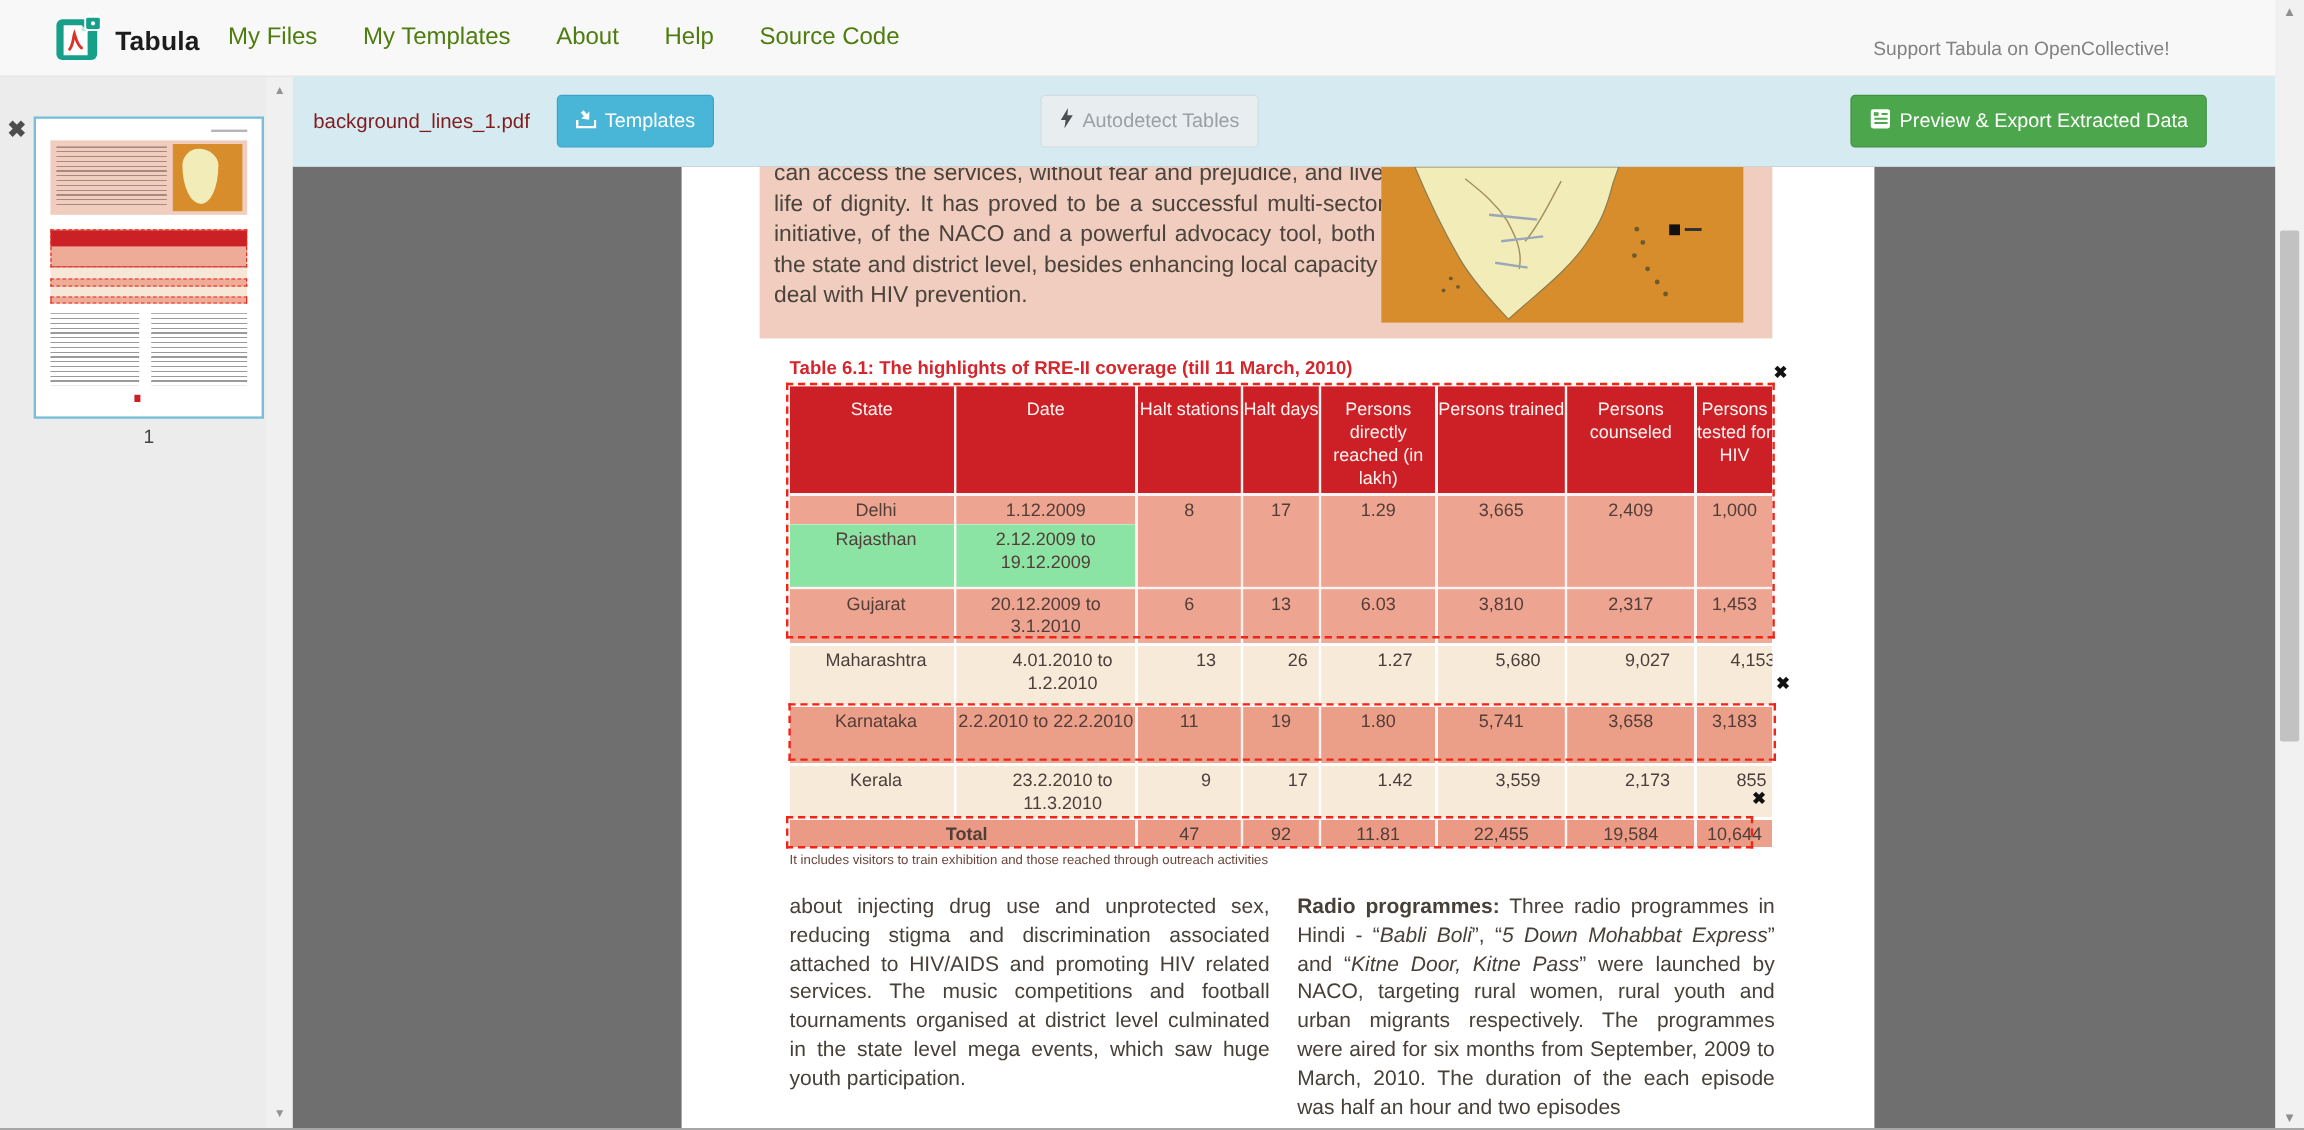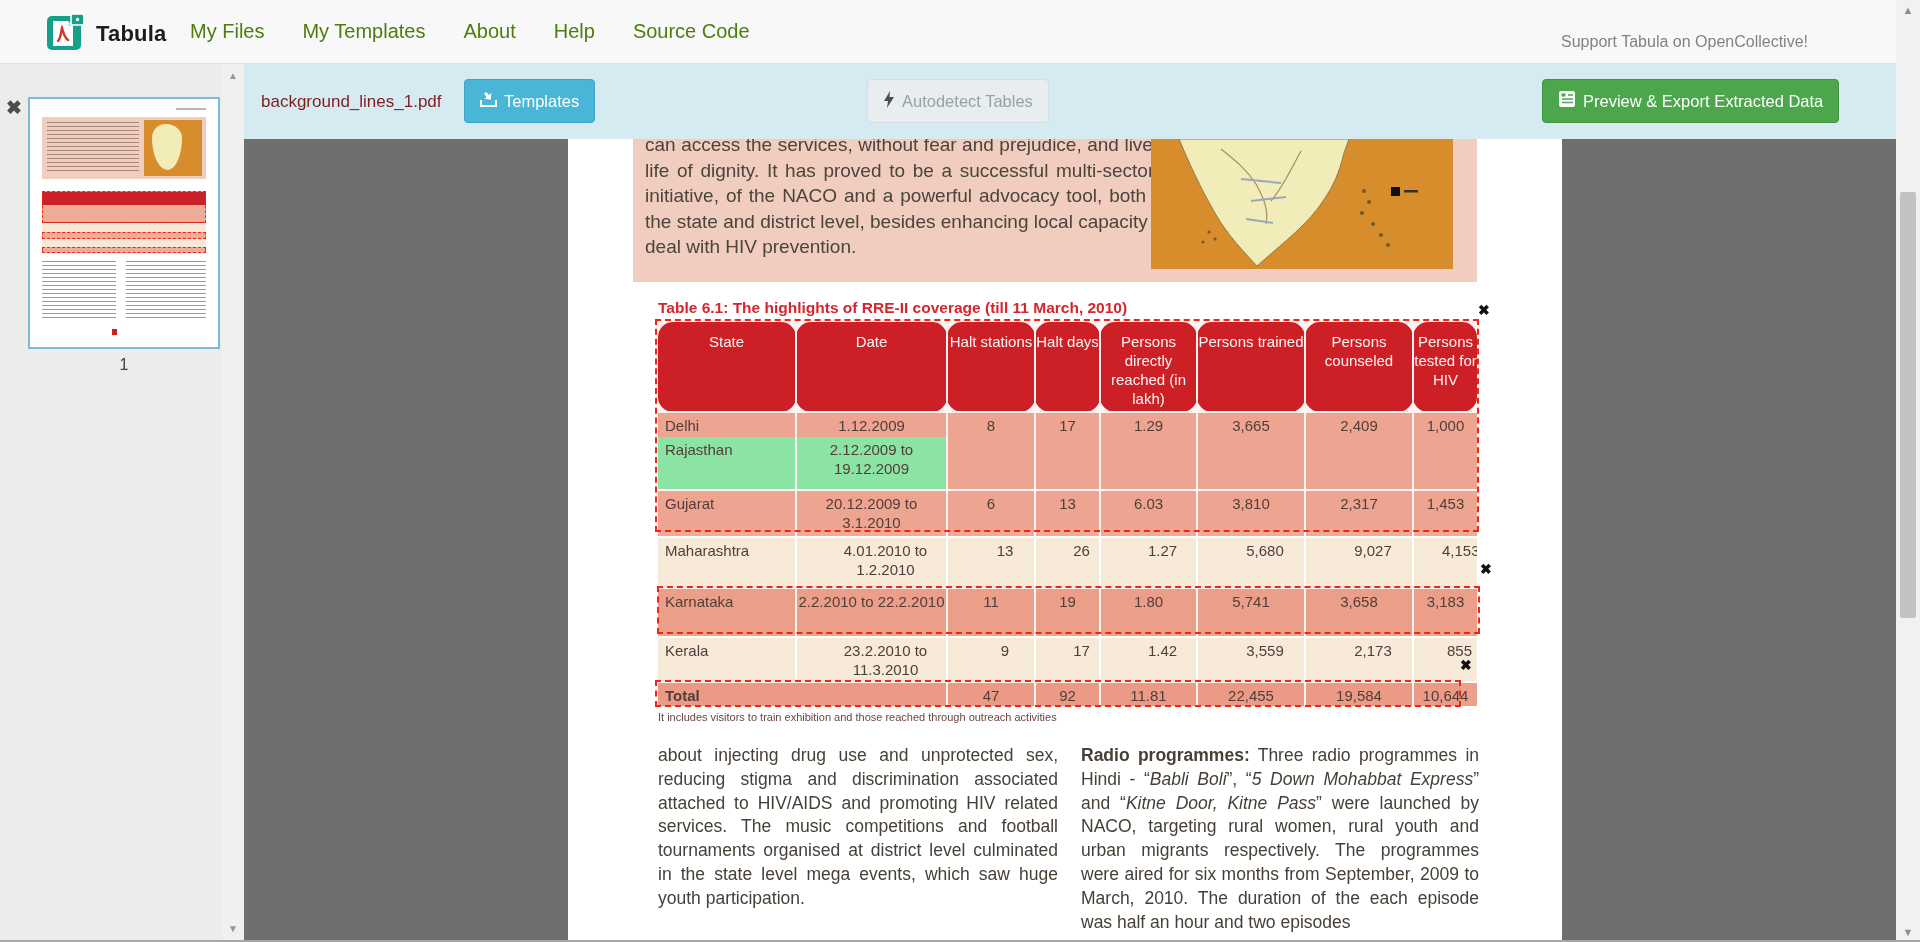--- a/index.html
+++ b/index.html
@@ -61,23 +61,23 @@
   .page { position:absolute; left:324px; top:0; width:994px; height:803px; background:#fff; overflow:hidden; }
 
   .para-block { position:absolute; left:65px; top:0; width:844px; height:143px; background:#f0cdbe; overflow:hidden; }
   .para-text { position:absolute; left:12px; top:-7px; width:524px; font-size:19px; line-height:25.5px; color:#4b443c; text-align:justify; }
   .map { position:absolute; left:518px; top:0; width:302px; height:130px; }
 
   .table-title { position:absolute; left:90px; top:160px; font-size:15.5px; font-weight:bold; color:#d4262c; }
   .pdf-table { position:absolute; left:90px; top:183px; width:819px; border-collapse:collapse; table-layout:fixed; }
   .pdf-table th, .pdf-table td { border-right:2px solid #fff; vertical-align:top; overflow:hidden; }
   .pdf-table th.lastcol, .pdf-table td.lastcol { border-right:none; }
-  .pdf-table thead th { background:#cc2027; color:#fff; font-weight:normal; font-size:15px; line-height:19px; padding-top:10px; text-align:center; height:90px;border-radius:15px; }
+  .pdf-table thead th { background:#cc2027; color:#fff; font-weight:normal; font-size:15px; line-height:19px; padding-top:10px; text-align:center; height:90px; }
   .pdf-table td { font-size:15px; line-height:19px; color:#4a3f3b; padding-top:3px; }
-  .pdf-table td.c0 { text-align:left; padding-left:7px;margin-top:27px; }
+  .pdf-table td.c0 { text-align:center; padding-left:7px;margin-top:27px; }
   .pdf-table td.c1, .pdf-table td.c2, .pdf-table td.c3, .pdf-table td.c4,
   .pdf-table td.c5, .pdf-table td.c6, .pdf-table td.c7 { text-align:center; }
   .r-delhi { height:25px; } .r-rajasthan { height:53px; } .r-gujarat { height:47px; }
   .r-maharashtra { height:51px; } .r-karnataka { height:49px; } .r-kerala { height:45px; } .r-total { height:24px; }
   .r-delhi td, .r-gujarat td, .r-maharashtra td, .r-karnataka td, .r-kerala td, .r-total td { border-top:2px solid #fff; }
   .r-delhi td, .r-gujarat td { background:#eeab97; }
   .r-rajasthan td { background:#86efac; }
   .r-maharashtra td, .r-kerala td { background:#f8ead9;padding-left:28px; }
   .r-karnataka td { background:#eca68f; }
   .r-total td { background:#eba28c; }

